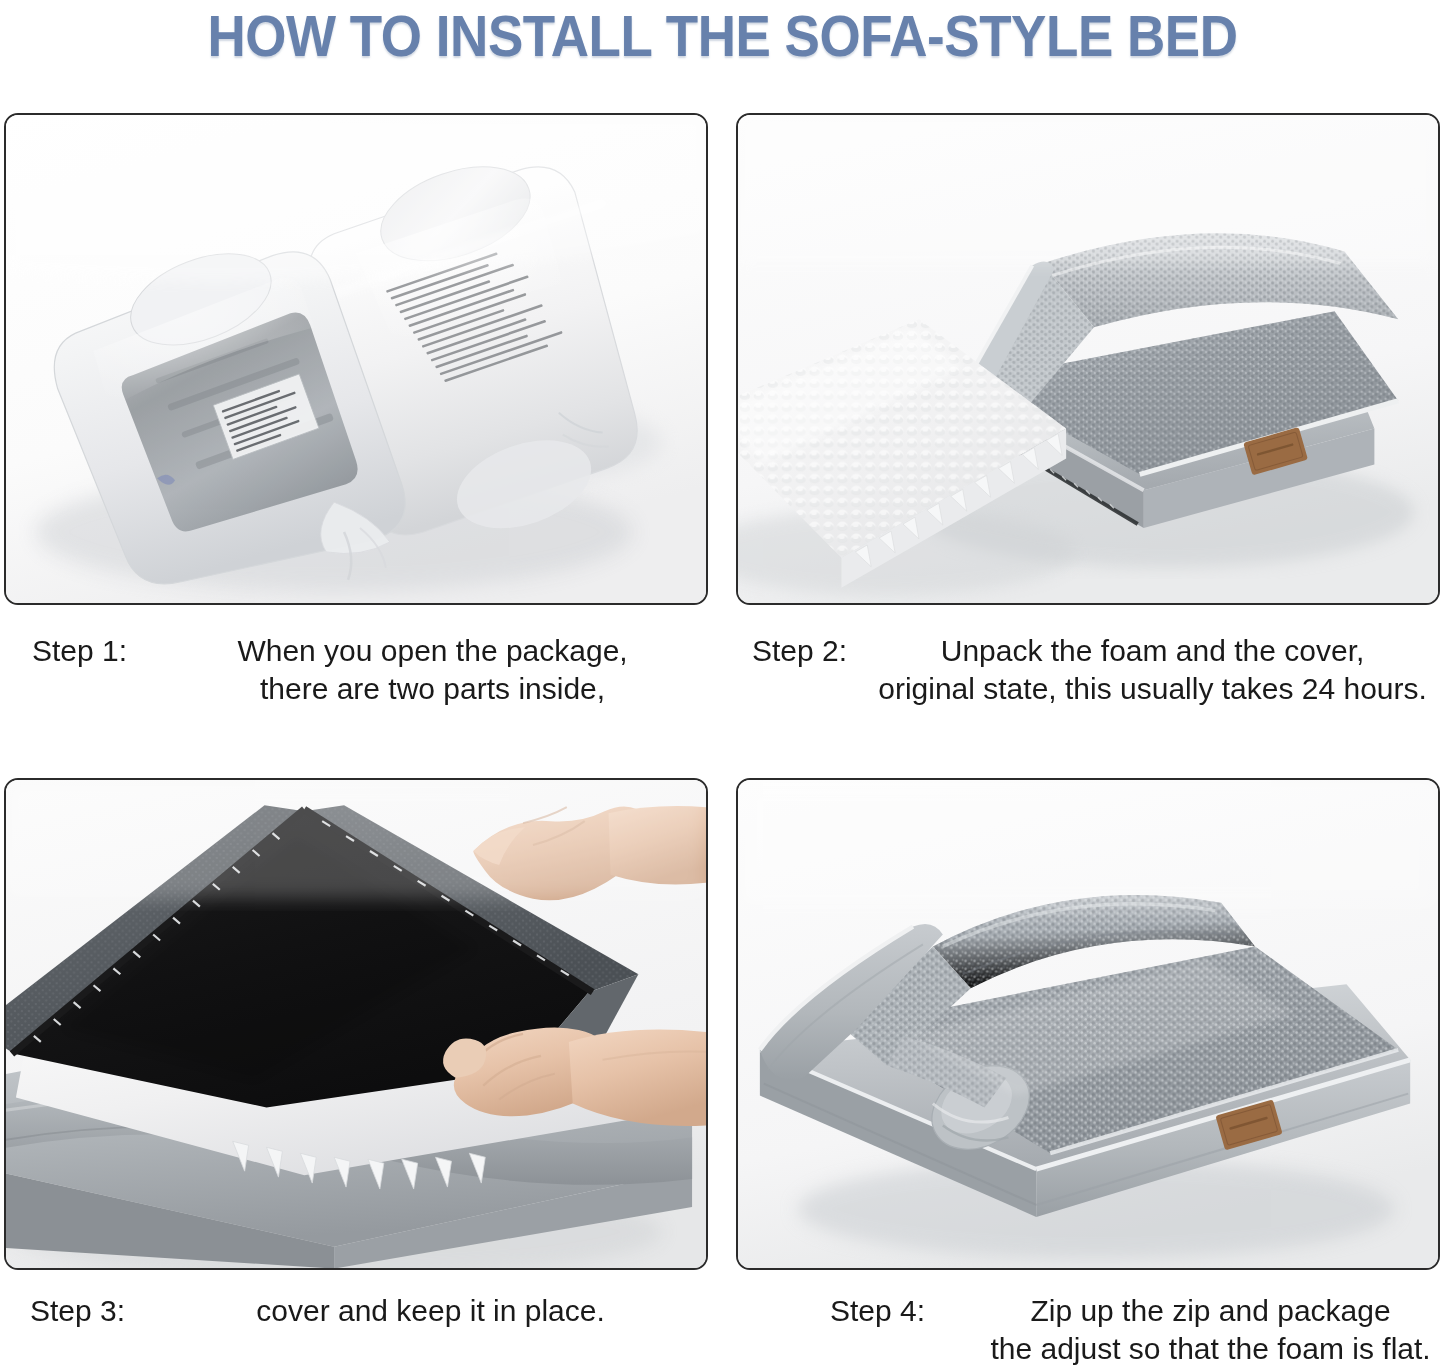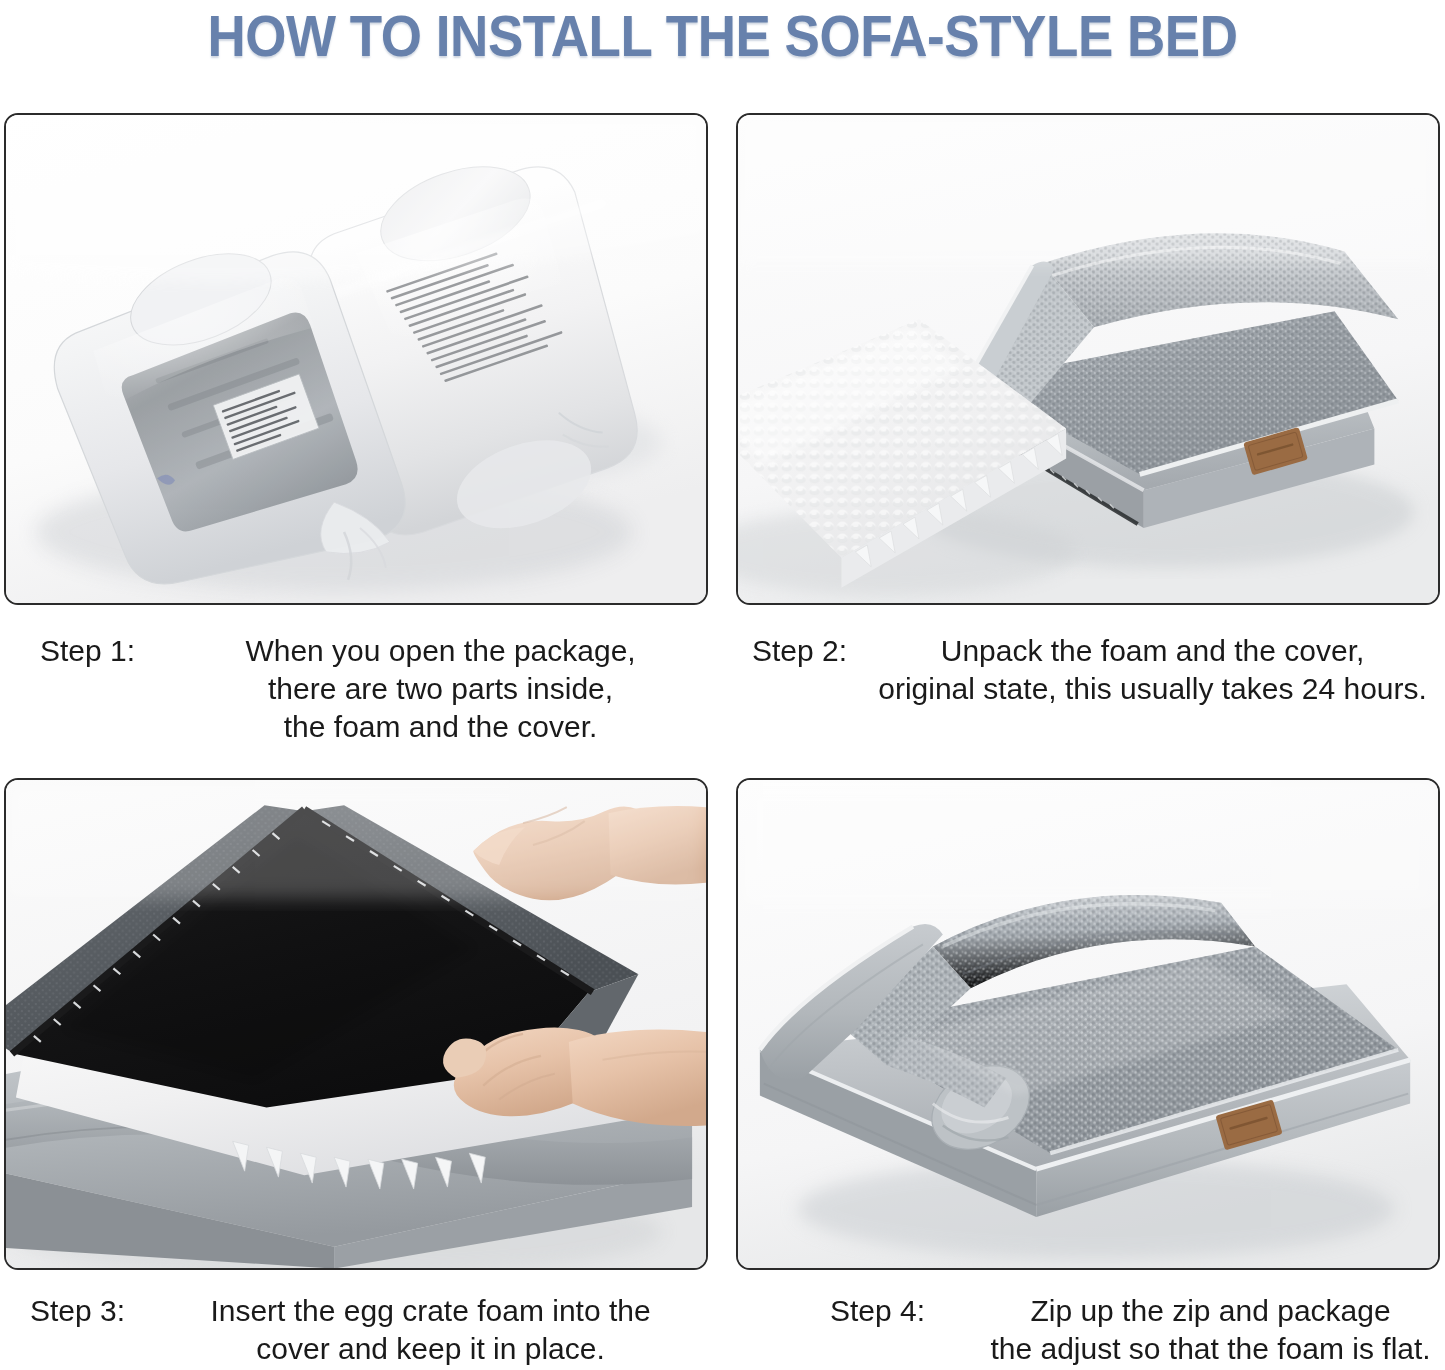--- a/index.html
+++ b/index.html
@@ -43,21 +43,21 @@
   .caption{
     position:absolute;
     display:flex;
     align-items:flex-start;
     color:#1a1a1a;
     font-size:30px;
     line-height:38px;
     font-family:"Liberation Sans","DejaVu Sans",sans-serif;
     font-weight:400;
   }
-  .cap1{left:40px; top:632px; width:690px;}
+  .cap1{left:32px; top:632px; width:690px;}
   .cap2{left:752px;top:632px; width:690px;}
   .cap3{left:30px; top:1292px;width:690px;}
   .cap4{left:830px;top:1292px;width:650px;}
   .cap-label{flex:0 0 auto;white-space:nowrap;padding-right:16px;}
   .cap-body{flex:1 1 auto;}
   .cap-body span{display:block;text-align:center;}
 </style>
 </head>
 <body>
 
@@ -564,36 +564,34 @@
 
     <rect width="704" height="130" fill="#ffffff" opacity="0.25" filter="url(#bb9)"></rect>
   </svg>
 </div>
 
 <div class="caption cap1">
   <div class="cap-label">Step 1:</div>
   <div class="cap-body">
     <span>When you open the package,</span>
     <span>there are two parts inside,</span>
-    <span>the foam and the cover.</span>
   </div>
 </div>
 
 <div class="caption cap2">
   <div class="cap-label">Step 2:</div>
   <div class="cap-body">
     <span>Unpack the foam and the cover,</span>
     <span>original state, this usually takes 24 hours.</span>
   </div>
 </div>
 
 <div class="caption cap3">
   <div class="cap-label">Step 3:</div>
   <div class="cap-body">
-    <span>Insert the egg crate foam into the</span>
     <span>cover and keep it in place.</span>
   </div>
 </div>
 
 <div class="caption cap4">
   <div class="cap-label">Step 4:</div>
   <div class="cap-body">
     <span>Zip up the zip and package</span>
     <span>the adjust so that the foam is flat.</span>
   </div>

